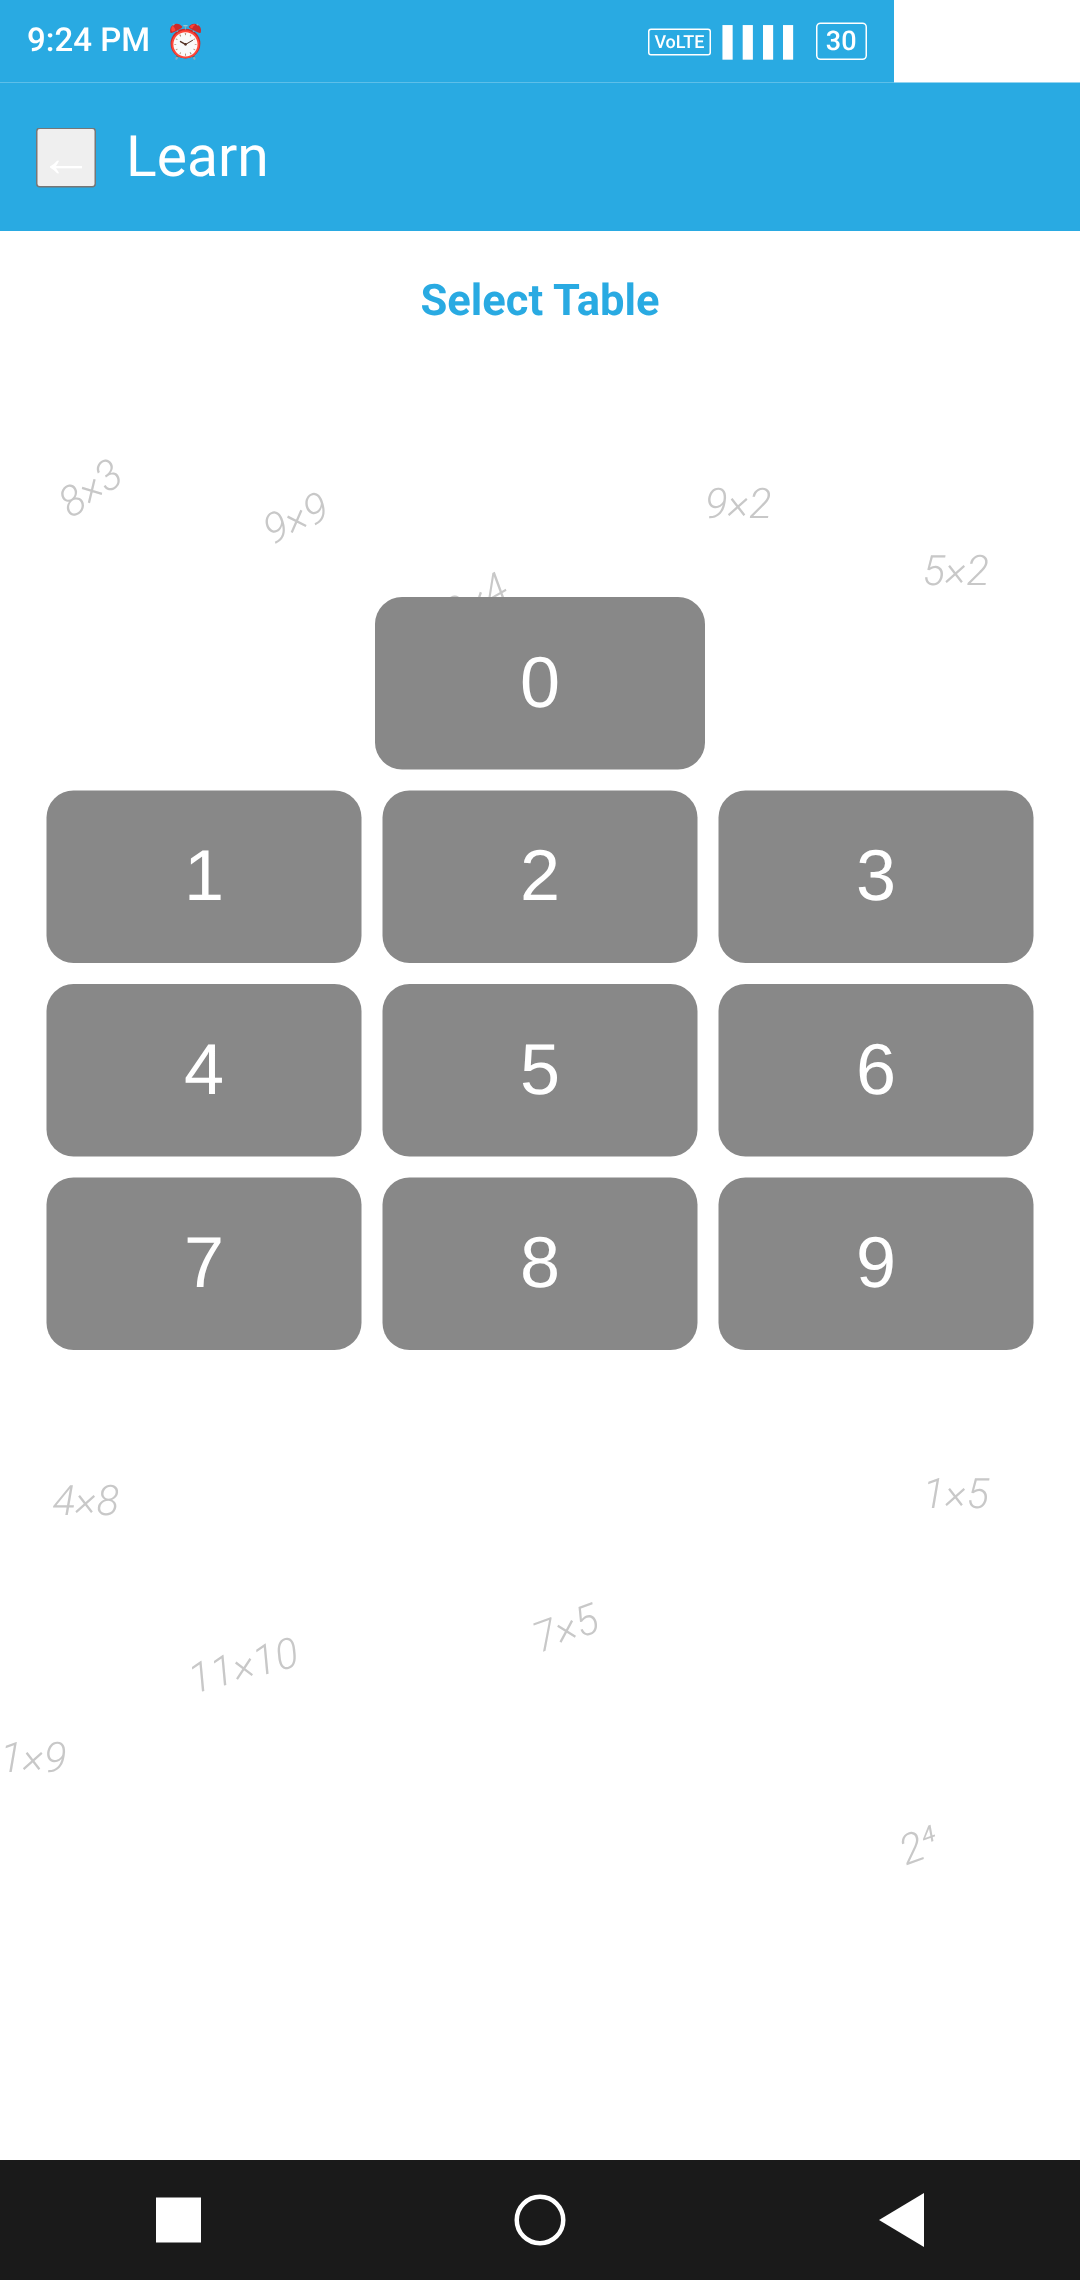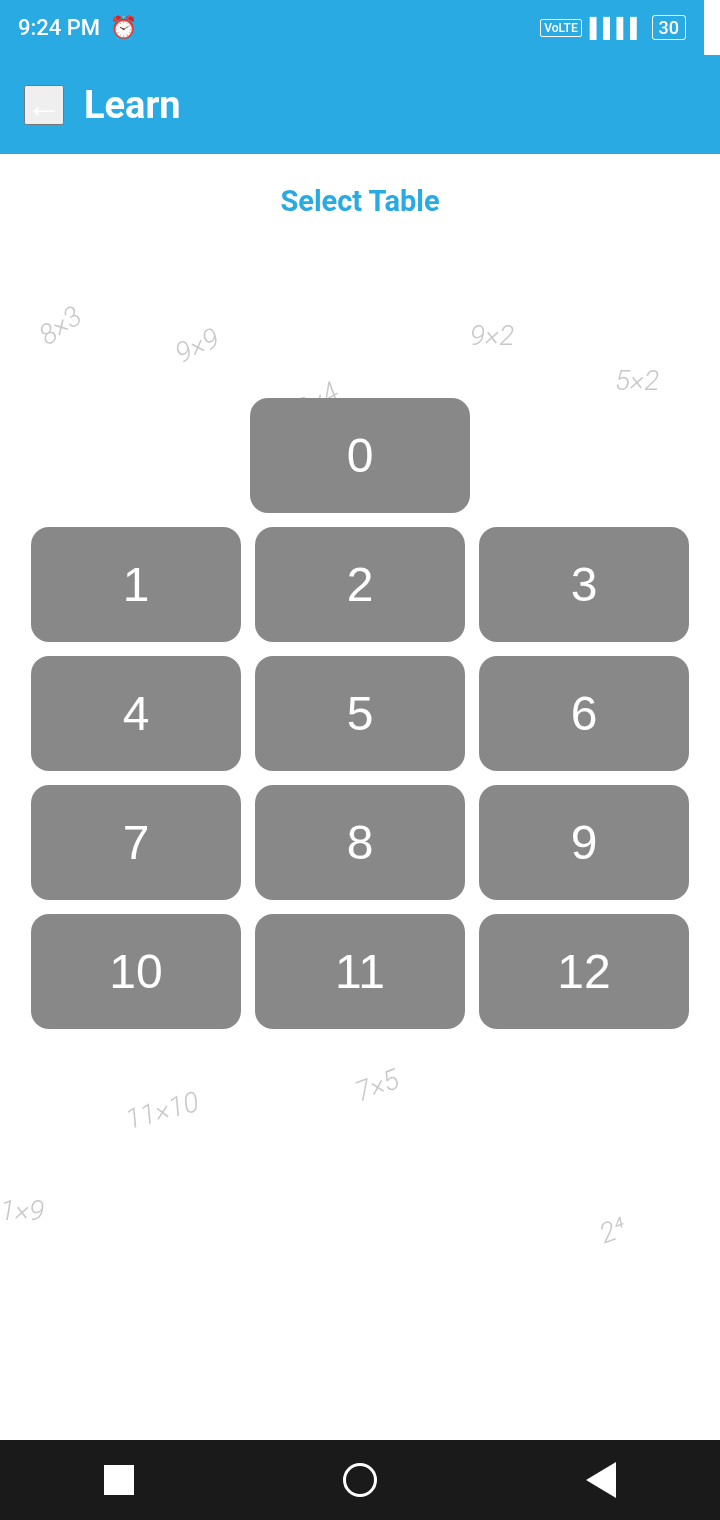--- a/index.html
+++ b/index.html
@@ -9,21 +9,21 @@
       width: 720px;
       height: 1520px;
       background: #ffffff;
       font-family: 'Roboto', Arial, sans-serif;
       overflow: hidden;
       position: relative;
     }
 
     
     .status-bar {
-      width: 704px;
+      width: 596px;
       height: 55px;
       background: #29aae2;
       display: flex;
       align-items: center;
       justify-content: space-between;
       padding: 0 18px;
       color: white;
       font-size: 22px;
       font-weight: 500;
     }
@@ -43,21 +43,21 @@
     .back-icon {
       color: white;
       font-size: 36px;
       font-weight: bold;
       cursor: pointer;
       line-height: 1;
     }
     .top-bar-title {
       color: white;
       font-size: 38px;
-      font-weight: 700;
+      font-weight: 400;
     }
 
     
     .main-content {
       width: 720px;
       height: calc(1520px - 55px - 99px - 80px);
       background: white;
       position: relative;
       overflow: hidden;
     }
@@ -196,21 +196,21 @@
   <div id="watermarks-container">
       <div class="watermark" style="top: 155px; left: 38px; transform: rotate(-35deg);">8×3</div>
       <div class="watermark" style="top: 175px; left: 175px; transform: rotate(-25deg);">9×9</div>
       <div class="watermark" style="top: 165px; left: 470px; transform: rotate(0deg);">9×2</div>
       <div class="watermark" style="top: 230px; left: 295px; transform: rotate(-30deg);">2×4</div>
       <div class="watermark" style="top: 210px; left: 615px; transform: rotate(0deg);">5×2</div>
       <div class="watermark" style="top: 830px; left: 35px; transform: rotate(0deg);">4×8</div>
       <div class="watermark" style="top: 825px; left: 615px; transform: rotate(0deg);">1×5</div>
       <div class="watermark" style="top: 940px; left: 125px; transform: rotate(-15deg);">11×10</div>
       <div class="watermark" style="top: 915px; left: 355px; transform: rotate(-20deg);">7×5</div>
-      <div class="watermark" style="top: 1040px; left: 0px; transform: rotate(0deg);">1×9</div>
+      <div class="watermark" style="top: 1001px; left: 0px; transform: rotate(0deg);">1×9</div>
       <div class="watermark" style="top: 1060px; left: 600px; transform: rotate(-20deg);">2⁴</div>
     </div>
 
   <div class="select-table-heading">Select Table</div>
 
   <div class="number-grid">
 
     <div class="grid-row">
       <button class="num-btn num-btn-wide">0</button>
     </div>
@@ -226,25 +226,20 @@
       <button class="num-btn num-btn-normal">5</button>
       <button class="num-btn num-btn-normal">6</button>
     </div>
 
     <div class="grid-row">
       <button class="num-btn num-btn-normal">7</button>
       <button class="num-btn num-btn-normal">8</button>
       <button class="num-btn num-btn-normal">9</button>
     </div>
 
-    <div class="grid-row">
-      <button class="num-btn num-btn-normal">10</button>
-      <button class="num-btn num-btn-normal">11</button>
-      <button class="num-btn num-btn-normal">12</button>
-    </div>
 
   </div>
 
 </div>
 
 <div class="bottom-nav">
   <button class="nav-btn">
     <div class="nav-square"></div>
   </button>
   <button class="nav-btn">

